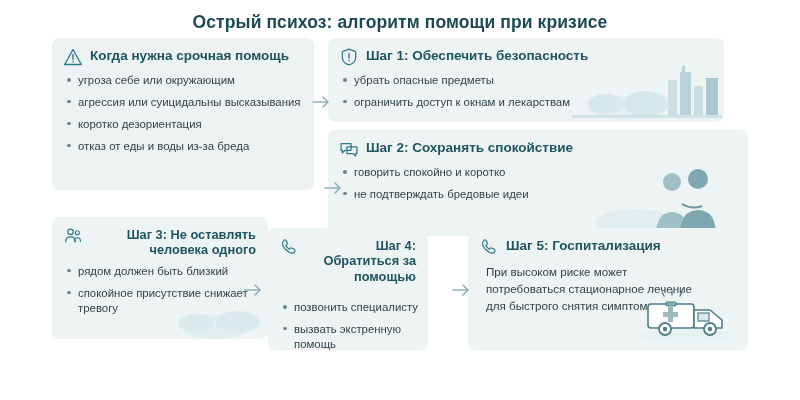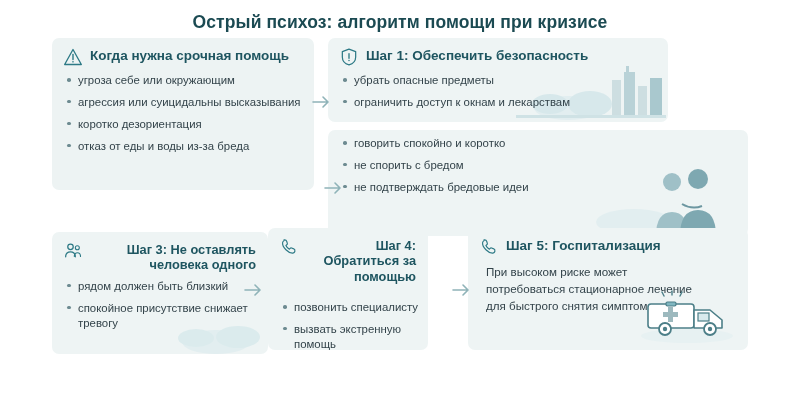--- a/index.html
+++ b/index.html
@@ -105,23 +105,23 @@
   }
 
   
   .art {
     position: absolute;
     pointer-events: none;
   }
 
   
   #card-alert   { left: 52px;  top: 38px;  width: 262px; height: 152px; }
-  #card-step1   { left: 328px; top: 38px;  width: 340px; height: 84px; }
+  #card-step1   { left: 328px; top: 38px;  width: 396px; height: 84px; }
   #card-step2   { left: 328px; top: 130px; width: 420px; height: 106px; }
-  #card-step3   { left: 52px;  top: 232px; width: 216px; height: 122px; }
+  #card-step3   { left: 52px;  top: 217px; width: 216px; height: 122px; }
   #card-step4   { left: 268px; top: 228px; width: 160px; height: 122px; }
   #card-step5   { left: 468px; top: 228px; width: 280px; height: 122px; }
 </style>
 </head>
 <body>
 
 <div class="stage">
 
   <div class="title">Острый психоз: алгоритм помощи при кризисе</div>
 
@@ -178,23 +178,31 @@
     <div class="art" style="right:4px; bottom:0; width:150px; height:72px;">
       <svg viewBox="0 0 150 72" width="150" height="72">
         <ellipse cx="40" cy="58" rx="38" ry="13" fill="#e2eef0"></ellipse>
         <circle cx="78" cy="18" r="9" fill="#9fc0c7"></circle>
         <path d="M62 72 q0-24 16-24 q16 0 16 24 Z" fill="#9fc0c7"></path>
         <circle cx="104" cy="15" r="10" fill="#7ea8b1"></circle>
         <path d="M86 72 q0-26 18-26 q18 0 18 26 Z" fill="#7ea8b1"></path>
         <path d="M88 40 q10 6 20 2" stroke="#6d97a1" stroke-width="2" fill="none"></path>
       </svg>
     </div>
+    <div class="card-head">
+      <span class="icon">
+        <svg viewBox="0 0 24 24" width="20" height="20">
+          <path d="M2.5 5.5 h12 v8 h-7 l-3.5 3 v-3 h-1.5 Z" fill="none" stroke="#2e7a86" stroke-width="1.5" stroke-linejoin="round"></path>
+          <path d="M9.5 9.5 h12 v8 h-1.5 v3 l-3.5-3 h-7 Z" fill="none" stroke="#2e7a86" stroke-width="1.5" stroke-linejoin="round"></path>
+        </svg>
+      </span>
+      <div class="card-title">Шаг 2: Сохранять спокойствие</div>
+    </div>
     <ul class="bullets">
       <li>говорить спокойно и коротко</li>
-      <li>не спорить с бредом</li>
       <li>не подтверждать бредовые идеи</li>
     </ul>
   </div>
 
   <div class="card" id="card-step3">
     <div class="art" style="right:0; bottom:0; width:110px; height:50px;">
       <svg viewBox="0 0 110 50" width="110" height="50">
         <ellipse cx="58" cy="38" rx="34" ry="12" fill="#e2eef0"></ellipse>
         <ellipse cx="80" cy="33" rx="22" ry="11" fill="#dbebed"></ellipse>
         <ellipse cx="38" cy="34" rx="18" ry="9" fill="#dbebed"></ellipse>

